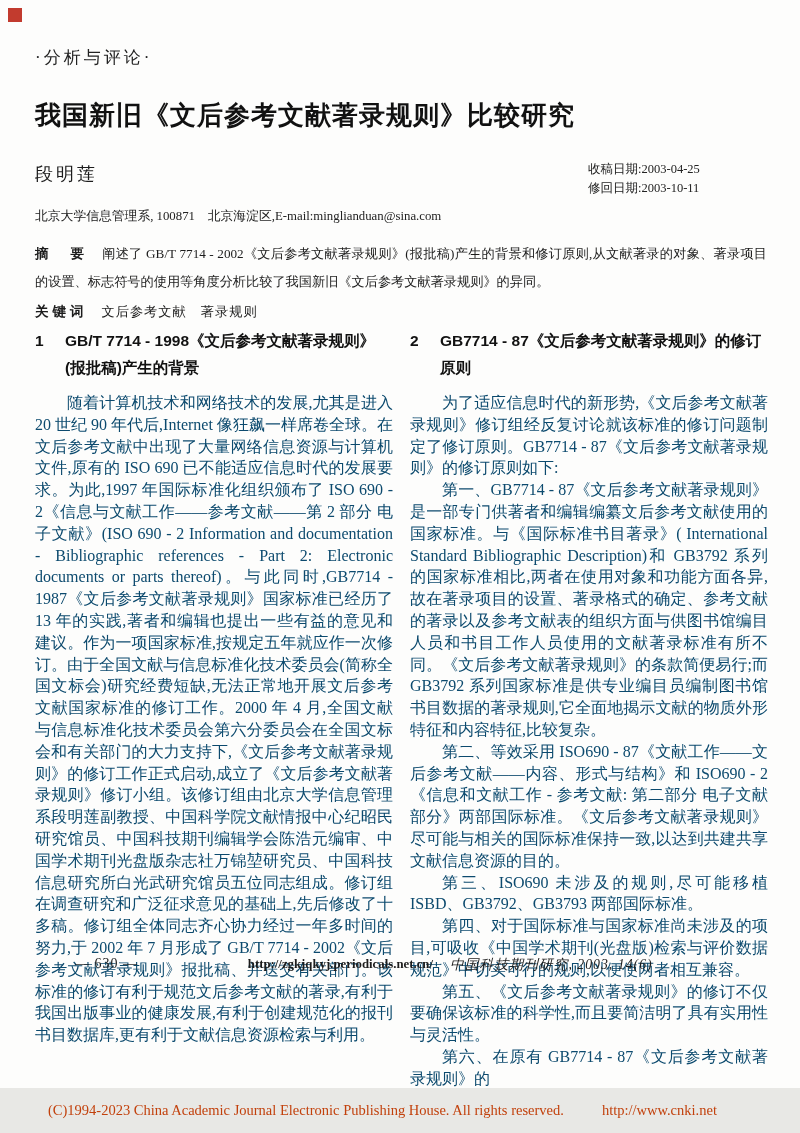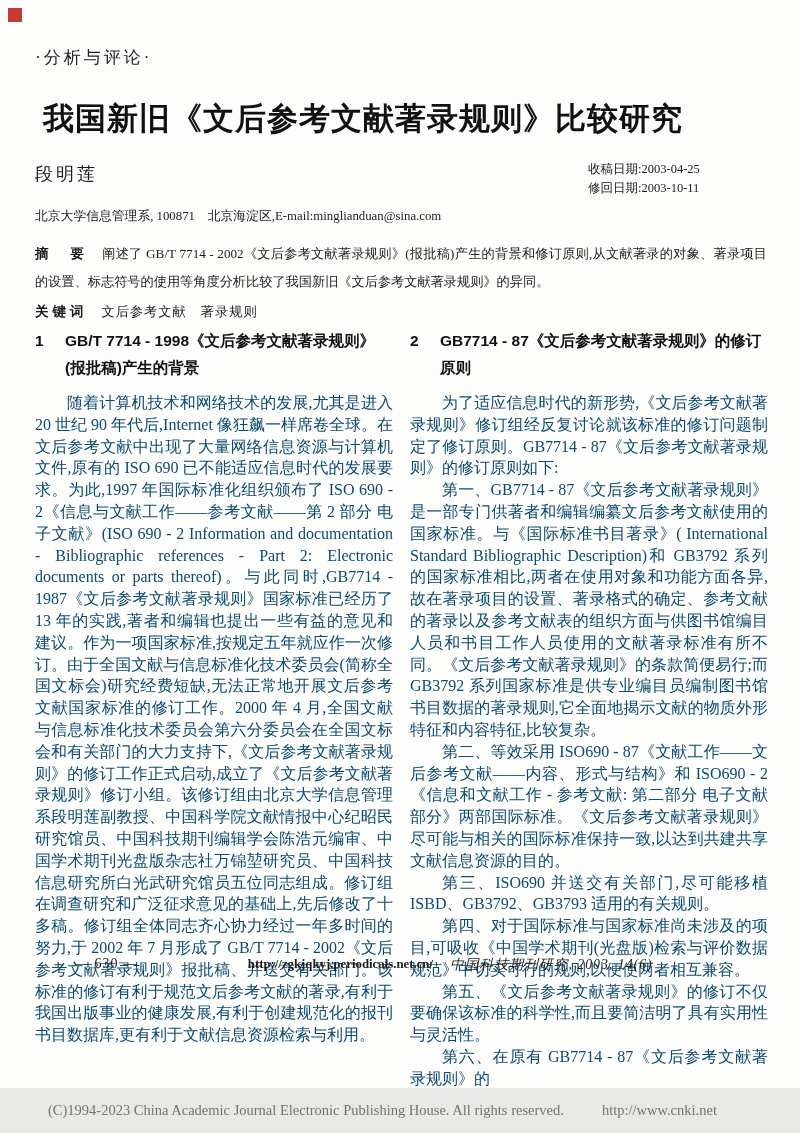--- a/index.html
+++ b/index.html
@@ -15,21 +15,21 @@
   .red-mark {
     position:absolute; left:8px; top:8px; width:14px; height:14px;
     background:#c23b2e;
   }
   .column-header {
     position:absolute; left:35px; top:46px;
     font-size:17px; letter-spacing:3px; color:#222;
   }
   .title {
     position:absolute; left:35px; top:98px; width:740px;
-    font-size:31px; font-weight:bold; letter-spacing:1px; color:#111;margin-left:8px;
+    font-size:26px; font-weight:bold; letter-spacing:1px; color:#111;
   }
   .author {
     position:absolute; left:35px; top:162px;
     font-size:18px; letter-spacing:3px;
   }
   .dates {
     position:absolute; left:588px; top:160px;
     font-size:12.5px; line-height:19px; color:#222;
   }
   .affiliation {
@@ -69,21 +69,21 @@
   .footer-left {
     width:358px; display:flex; justify-content:space-between; align-items:baseline;
   }
   .page-number { font-size:14px; letter-spacing:1px; }
   .footer-url { font-size:12.8px;font-weight:bold; }
   .footer-journal { font-style:italic; font-size:13.8px; letter-spacing:1px; }
   .bottom-bar {
     position:absolute; left:0; top:1088px; width:800px; height:45px;
     background:#e8e8e5; display:flex; align-items:center;
     padding-left:48px; gap:38px;
-    font-size:14.5px; color:#737373;
+    font-size:14.5px; color:#c2410c;
   }
 </style>
 </head>
 <body>
 
 <div class="page">
 
   <div class="red-mark"></div>
 
   <div class="column-header">·分析与评论·</div>
@@ -122,21 +122,21 @@
 
     <div class="col">
       <div class="section-heading">
         <span class="num">2</span>
         <span class="htext">GB7714 - 87《文后参考文献著录规则》的修订原则</span>
       </div>
       <div class="body-text">
           <p class="para">为了适应信息时代的新形势,《文后参考文献著录规则》修订组经反复讨论就该标准的修订问题制定了修订原则。GB7714 - 87《文后参考文献著录规则》的修订原则如下:</p>
           <p class="para">第一、GB7714 - 87《文后参考文献著录规则》是一部专门供著者和编辑编纂文后参考文献使用的国家标准。与《国际标准书目著录》( International Standard Bibliographic Description)和 GB3792 系列的国家标准相比,两者在使用对象和功能方面各异,故在著录项目的设置、著录格式的确定、参考文献的著录以及参考文献表的组织方面与供图书馆编目人员和书目工作人员使用的文献著录标准有所不同。《文后参考文献著录规则》的条款简便易行;而 GB3792 系列国家标准是供专业编目员编制图书馆书目数据的著录规则,它全面地揭示文献的物质外形特征和内容特征,比较复杂。</p>
           <p class="para">第二、等效采用 ISO690 - 87《文献工作——文后参考文献——内容、形式与结构》和 ISO690 - 2《信息和文献工作 - 参考文献: 第二部分 电子文献部分》两部国际标准。《文后参考文献著录规则》尽可能与相关的国际标准保持一致,以达到共建共享文献信息资源的目的。</p>
-          <p class="para">第三、ISO690 并送交有关部门,尽可能移植 ISBD、GB3792、GB3793 适用的有关规则。</p>
+          <p class="para">第三、ISO690 未涉及的规则,尽可能移植 ISBD、GB3792、GB3793 两部国际标准。</p>
           <p class="para">第四、对于国际标准与国家标准尚未涉及的项目,可吸收《中国学术期刊(光盘版)检索与评价数据规范》中切实可行的规则,以便使两者相互兼容。</p>
           <p class="para">第五、《文后参考文献著录规则》的修订不仅要确保该标准的科学性,而且要简洁明了具有实用性与灵活性。</p>
           <p class="para">第六、在原有 GB7714 - 87《文后参考文献著录规则》的</p>
         </div>
     </div>
 
   </div>
 
   <div class="footer-line">
     <div class="footer-left">

